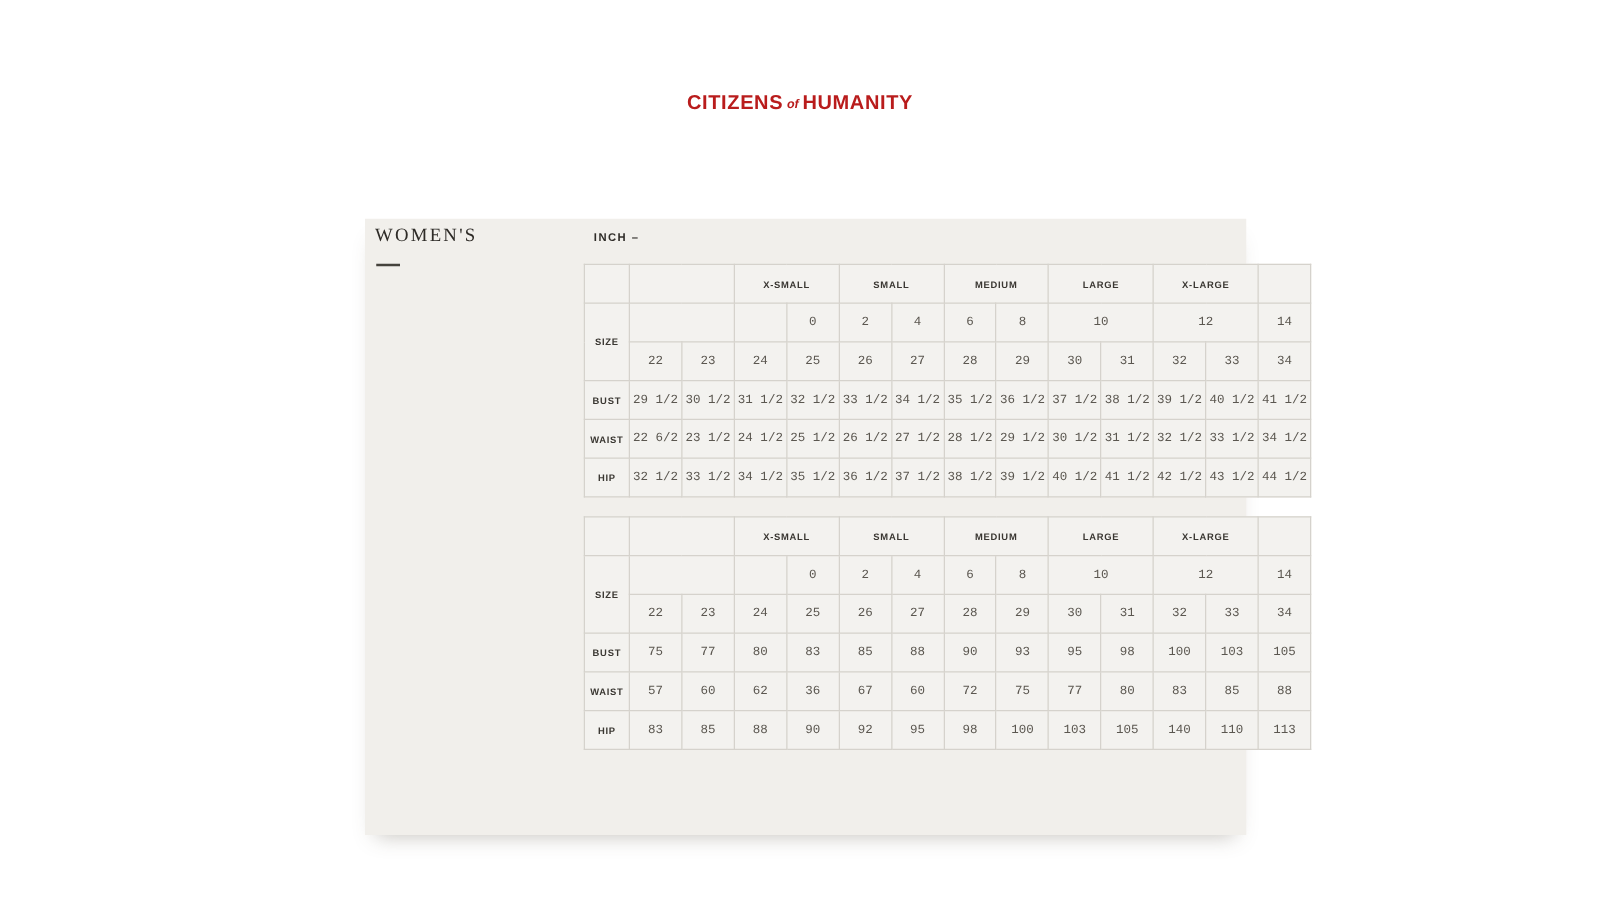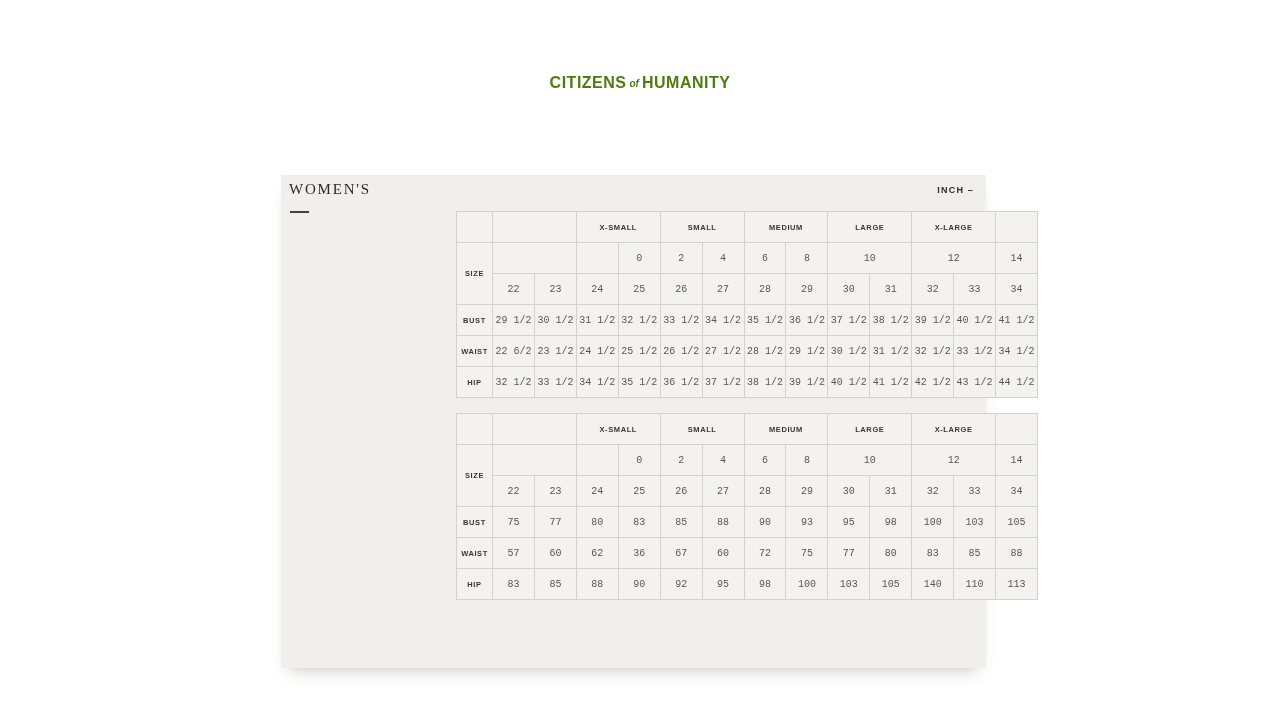--- a/index.html
+++ b/index.html
@@ -3,46 +3,46 @@
 <meta charset="utf-8">
 <style>
   html,body { margin:0; padding:0; background:#ffffff; }
   .page {
     position:relative; width:1280px; height:720px; background:#ffffff;
     font-family:"Liberation Sans", sans-serif; overflow:hidden;
   }
   
   .logo {
     position:absolute; top:74px; left:0; width:100%;
-    text-align:center; color:#4d7c0f;
+    text-align:center; color:#b91c1c;
     font-weight:bold; font-size:16px; letter-spacing:0.5px;
   }
   .logo .of {
     font-style:italic; font-weight:bold; font-size:10px;
     letter-spacing:0; margin:0 3px; vertical-align:1px;
   }
   
   .panel {
-    position:absolute; left:281px; top:175px; width:705px; height:493px;
+    position:absolute; left:292px; top:175px; width:705px; height:493px;
     background:#f1efeb;
     box-shadow:0 10px 16px -9px rgba(90,80,65,0.35);
   }
   .women-title {
     position:absolute; left:8px; top:6px; margin:0;
     font-family:"Liberation Serif", serif; font-weight:normal;
     font-size:15px; letter-spacing:1.8px; color:#2e2b27;
   }
   .title-dash {
     position:absolute; left:9px; top:36px; width:19px; height:2px;
     background:#45423c;
   }
   .charts { position:absolute; left:175px; top:0; width:518px; }
   .unit-label {
     font-weight:bold; font-size:9px; letter-spacing:1.2px;
-    color:#2f2c28; line-height:11px; margin:10px 0 0 20px;text-align:right;
+    color:#2f2c28; line-height:11px; margin:10px 0 0 8px;
   }
   .chart-block.cm .unit-label { margin-top:45px; }
   table.size-table {
     border-collapse:collapse; table-layout:fixed; width:582px;
     margin-top:15px; background:#f3f2ef;
   }
   table.size-table col.label-col { width:36px; }
   table.size-table td {
     border:1px solid #d5d2cc; height:30px; padding:0;
     text-align:center; vertical-align:middle;

